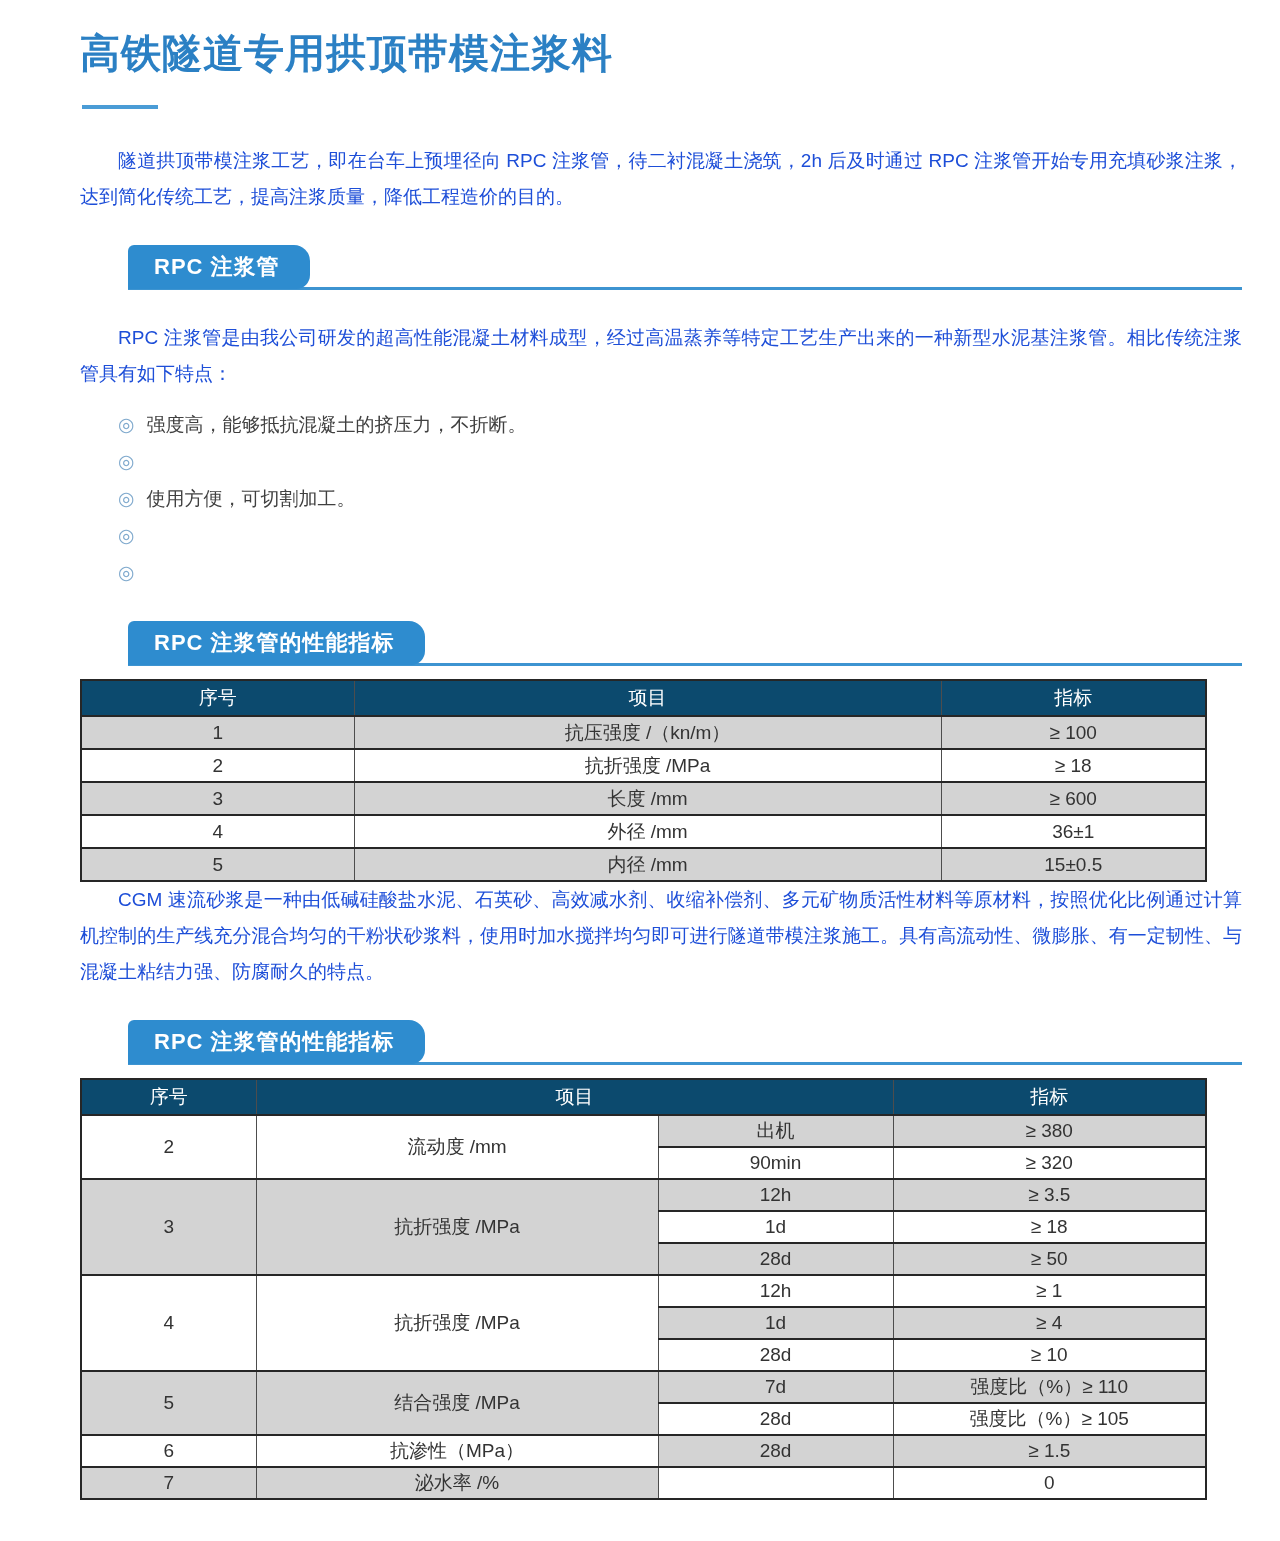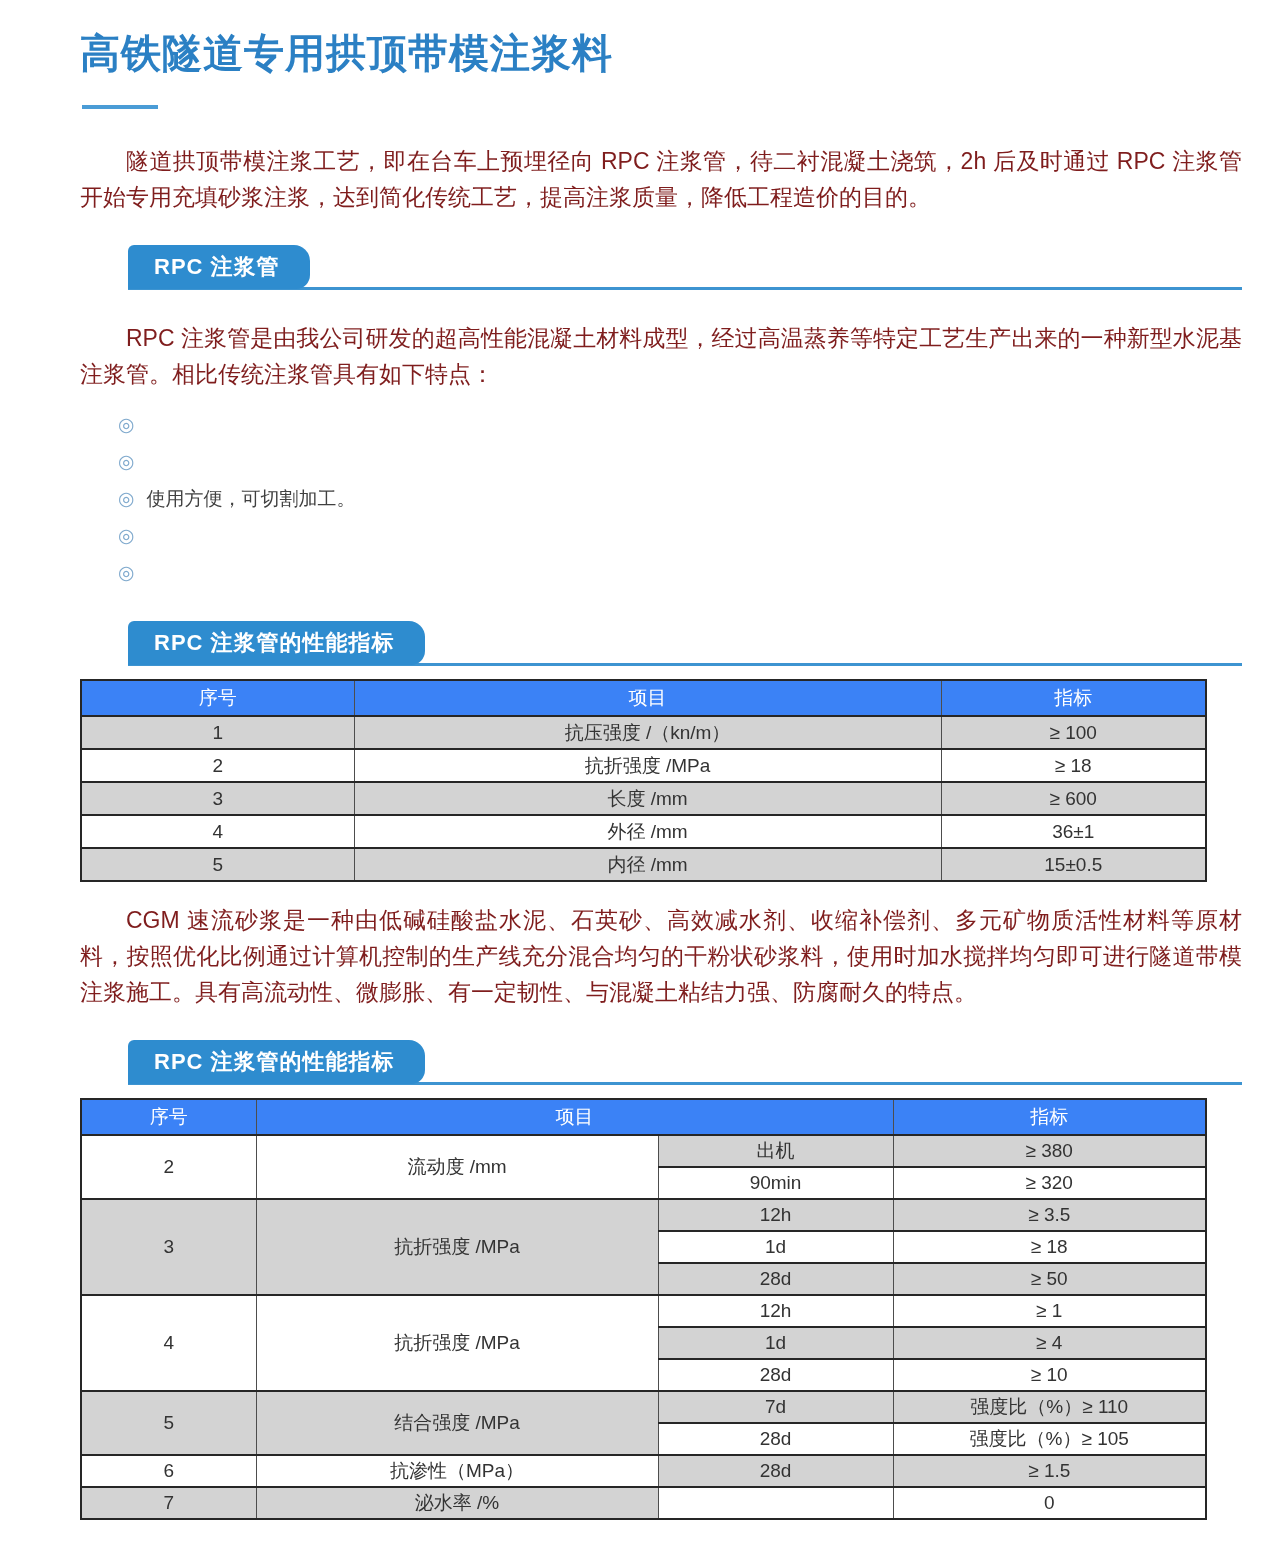--- a/index.html
+++ b/index.html
@@ -10,21 +10,21 @@
     color:#3d3d3d;
   }
   .page { padding:26px 38px 0 80px; }
 
   
   .doc-title { font-size:40px; font-weight:bold; color:#2b80c4; letter-spacing:1px; }
   .title-rule { width:76px; height:4px; background:#4a9cd6; margin:24px 0 0 2px; }
 
   
   .para {
-    font-size:23px; line-height:36px; color:#7f1d1d;
+    font-size:19px; line-height:36px; color:#1d4ed8;
     text-align:justify; text-indent:2em;
   }
   .intro { margin-top:34px; }
 
   
   .section-head { margin-top:30px;padding-left:48px; }
   .tab {
     display:inline-block; background:#2e8ccf; color:#ffffff;
     font-size:22px; font-weight:bold; letter-spacing:1px;
     padding:7px 30px 7px 26px;
@@ -36,21 +36,21 @@
   .features { list-style:none; margin:14px 0 0 38px; }
   .features li { display:flex; align-items:flex-start; font-size:19px; line-height:37px; color:#404040; }
   .marker { color:#7fa9cd; margin-right:12px; font-size:19px; }
 
   
   table { border-collapse:collapse; width:1125px; table-layout:fixed; margin-top:13px; }
   table, th, td { border:1px solid #4d4d4d; }
   th, td { border-top:2px solid #262626; border-bottom:2px solid #262626; }
   table { border:2px solid #262626; }
   th {
-    background:#3b82f6; color:#ffffff; font-weight:normal;
+    background:#0c4a6e; color:#ffffff; font-weight:normal;
     font-size:19px; height:36px; text-align:center;
   }
   td { font-size:19px; color:#333333; text-align:center; height:33px; background:#ffffff; }
   #cgm-table td { height:32px; }
   td.gray { background:#d3d3d3; }
   td.white { background:#ffffff; }
 </style>
 </head>
 <body>
 
@@ -64,20 +64,21 @@
   <div class="section-head">
     <span class="tab">RPC 注浆管</span>
     <div class="head-rule"></div>
   </div>
 
   <p class="para" style="margin-top:30px;">RPC 注浆管是由我公司研发的超高性能混凝土材料成型，经过高温蒸养等特定工艺生产出来的一种新型水泥基注浆管。相比传统注浆管具有如下特点：</p>
 
   <ul class="features">
     <li>
       <span class="marker">◎</span>
+      <span>强度高，能够抵抗混凝土的挤压力，不折断。</span>
     </li>
     <li>
       <span class="marker">◎</span>
     </li>
     <li>
       <span class="marker">◎</span>
       <span>使用方便，可切割加工。</span>
     </li>
     <li>
       <span class="marker">◎</span>
@@ -128,21 +129,21 @@
         </tr>
         <tr>
           <td class="gray">5</td>
           <td class="gray">内径 /mm</td>
           <td class="gray">15±0.5</td>
         </tr>
       </tbody>
   </table>
 
 
-  <p class="para" style="margin-top:20px;">CGM 速流砂浆是一种由低碱硅酸盐水泥、石英砂、高效减水剂、收缩补偿剂、多元矿物质活性材料等原材料，按照优化比例通过计算机控制的生产线充分混合均匀的干粉状砂浆料，使用时加水搅拌均匀即可进行隧道带模注浆施工。具有高流动性、微膨胀、有一定韧性、与混凝土粘结力强、防腐耐久的特点。</p>
+  <p class="para" style="">CGM 速流砂浆是一种由低碱硅酸盐水泥、石英砂、高效减水剂、收缩补偿剂、多元矿物质活性材料等原材料，按照优化比例通过计算机控制的生产线充分混合均匀的干粉状砂浆料，使用时加水搅拌均匀即可进行隧道带模注浆施工。具有高流动性、微膨胀、有一定韧性、与混凝土粘结力强、防腐耐久的特点。</p>
 
   <div class="section-head">
     <span class="tab">RPC 注浆管的性能指标</span>
     <div class="head-rule"></div>
   </div>
 
   <table id="cgm-table">
     <colgroup>
         <col style="width:175px">
         <col style="width:402px">

